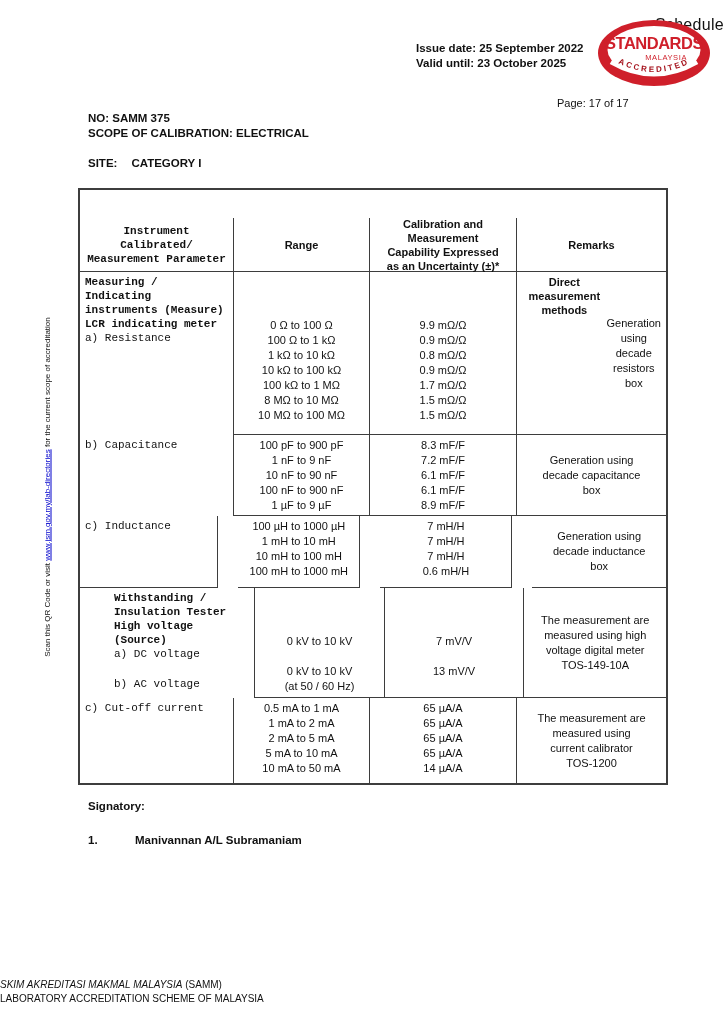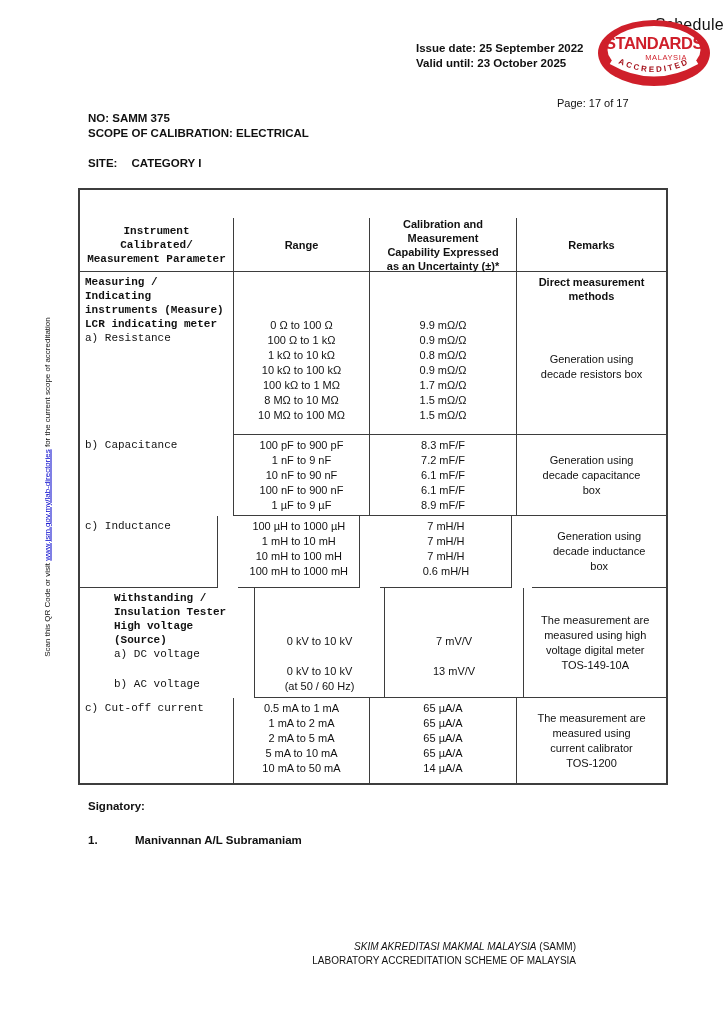--- a/index.html
+++ b/index.html
@@ -42,28 +42,28 @@
   .h-ind{height:72px;gap:20px;}
   .h-volt{height:110px;padding-left:29px;}
   .h-cut{height:85px;}
   .head-cell{display:flex;flex-direction:column;justify-content:center;align-items:center;text-align:center;font-weight:bold;margin-top:28px;}
   .head-cell .ln{line-height:14px;min-height:14px;}
   .ln{line-height:15px;min-height:15px;}
   .bold .ln{font-weight:bold;line-height:14px;min-height:14px;}
   .center-text{text-align:center;}
   .pad-3lines{padding-top:46px;}
   .v-center{display:flex;flex-direction:column;justify-content:center;text-align:center;}
-  .remarks-flex{display:flex;flex-direction:column;text-align:center;}
+  .remarks-flex{display:flex;flex-direction:row;text-align:center;}
   .remarks-flex .fill{flex:1;display:flex;flex-direction:column;justify-content:center;}
   
   .signatory-label{top:800px;left:88px;font-size:11.5px;font-weight:bold;}
   .signatory-row{top:834px;left:88px;font-size:11.5px;font-weight:bold;display:flex;}
   .signatory-row .num{width:47px;}
   
-  .footer{top:940px;left:0;width:576px;text-align:right;font-size:10px;line-height:14px;color:#111;}
+  .footer{top:978px;left:0;width:576px;text-align:left;font-size:10px;line-height:14px;color:#111;}
   .footer .it{font-style:italic;}
 </style>
 </head>
 <body>
 
 <div class="abs doc-title">Schedule</div>
 
 <div class="abs issue-block">
   <div>Issue date: 25 September 2022</div>
   <div>Valid until: 23 October 2025</div>

